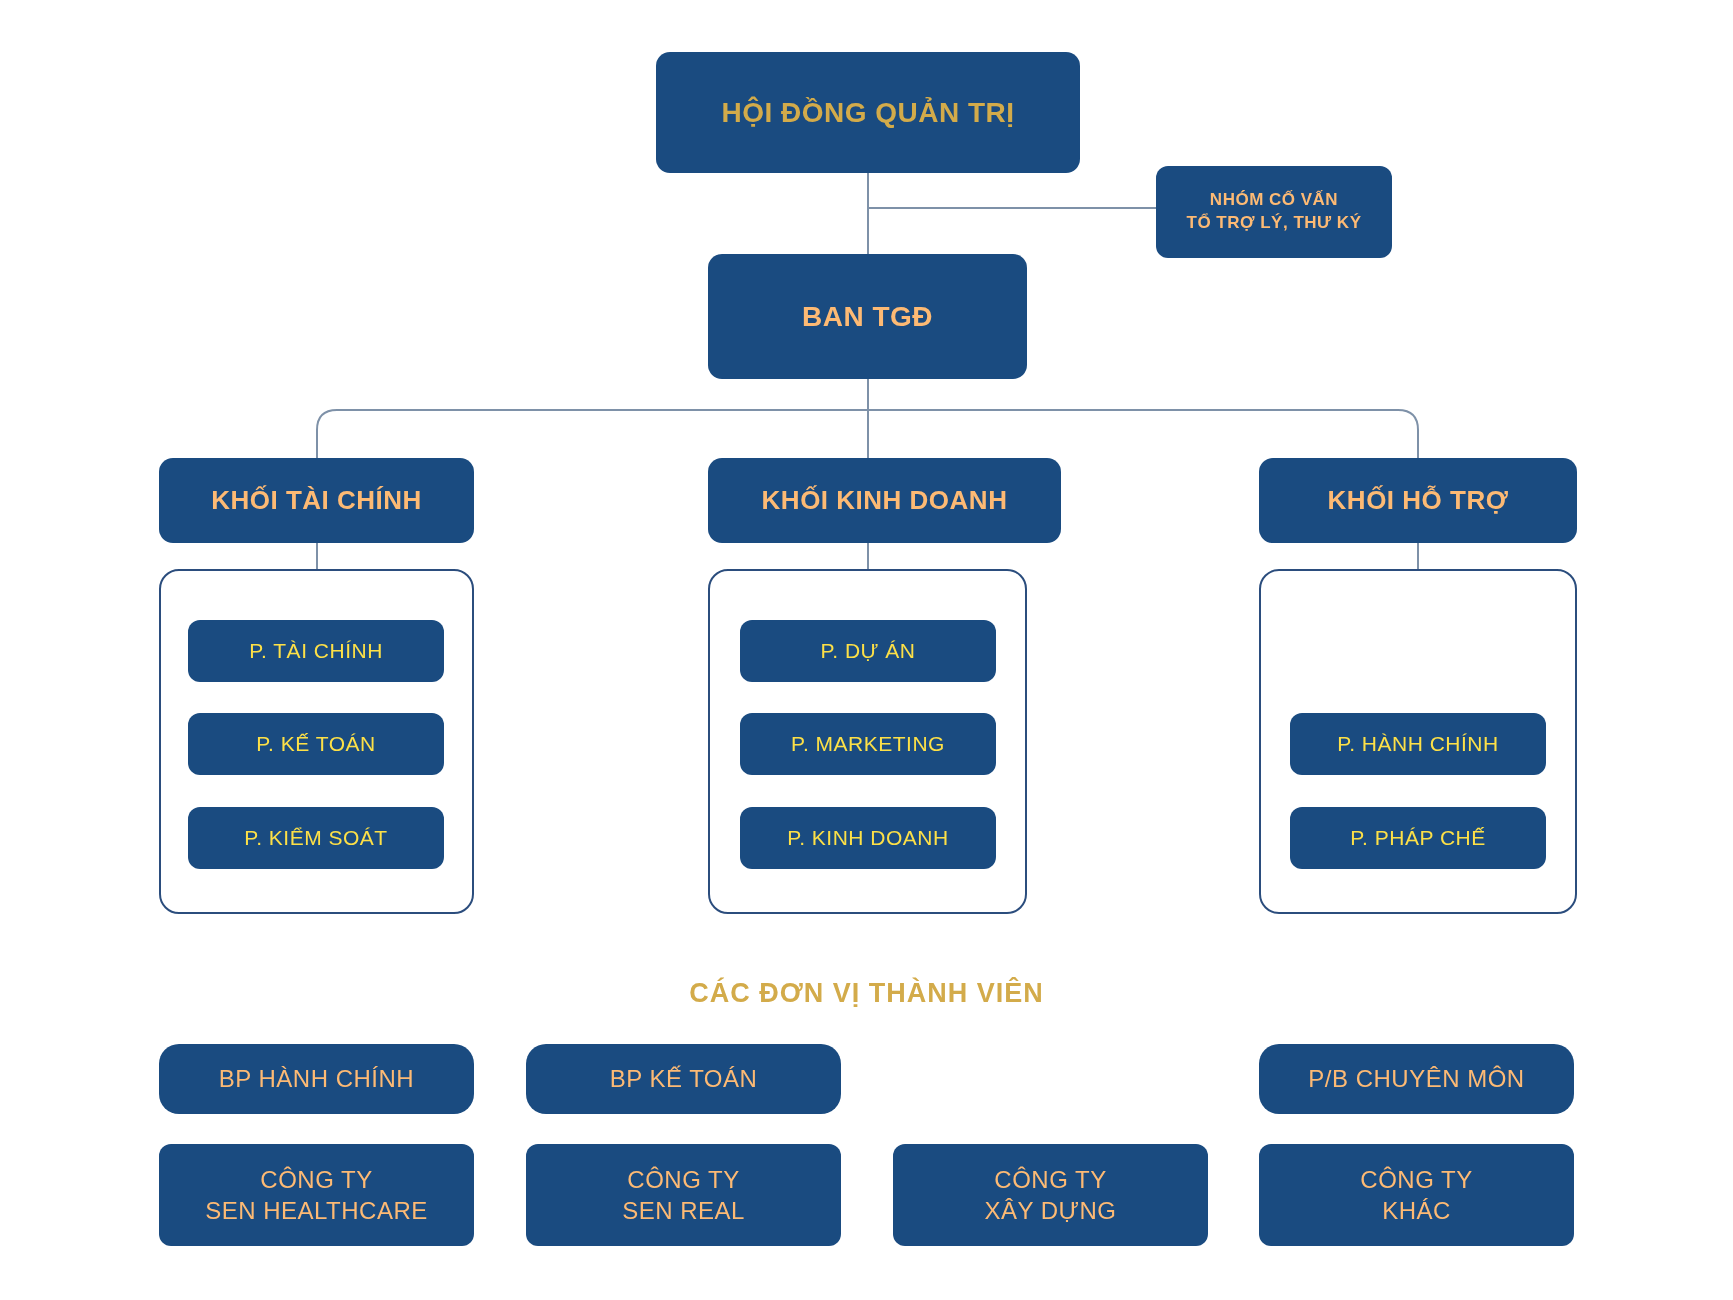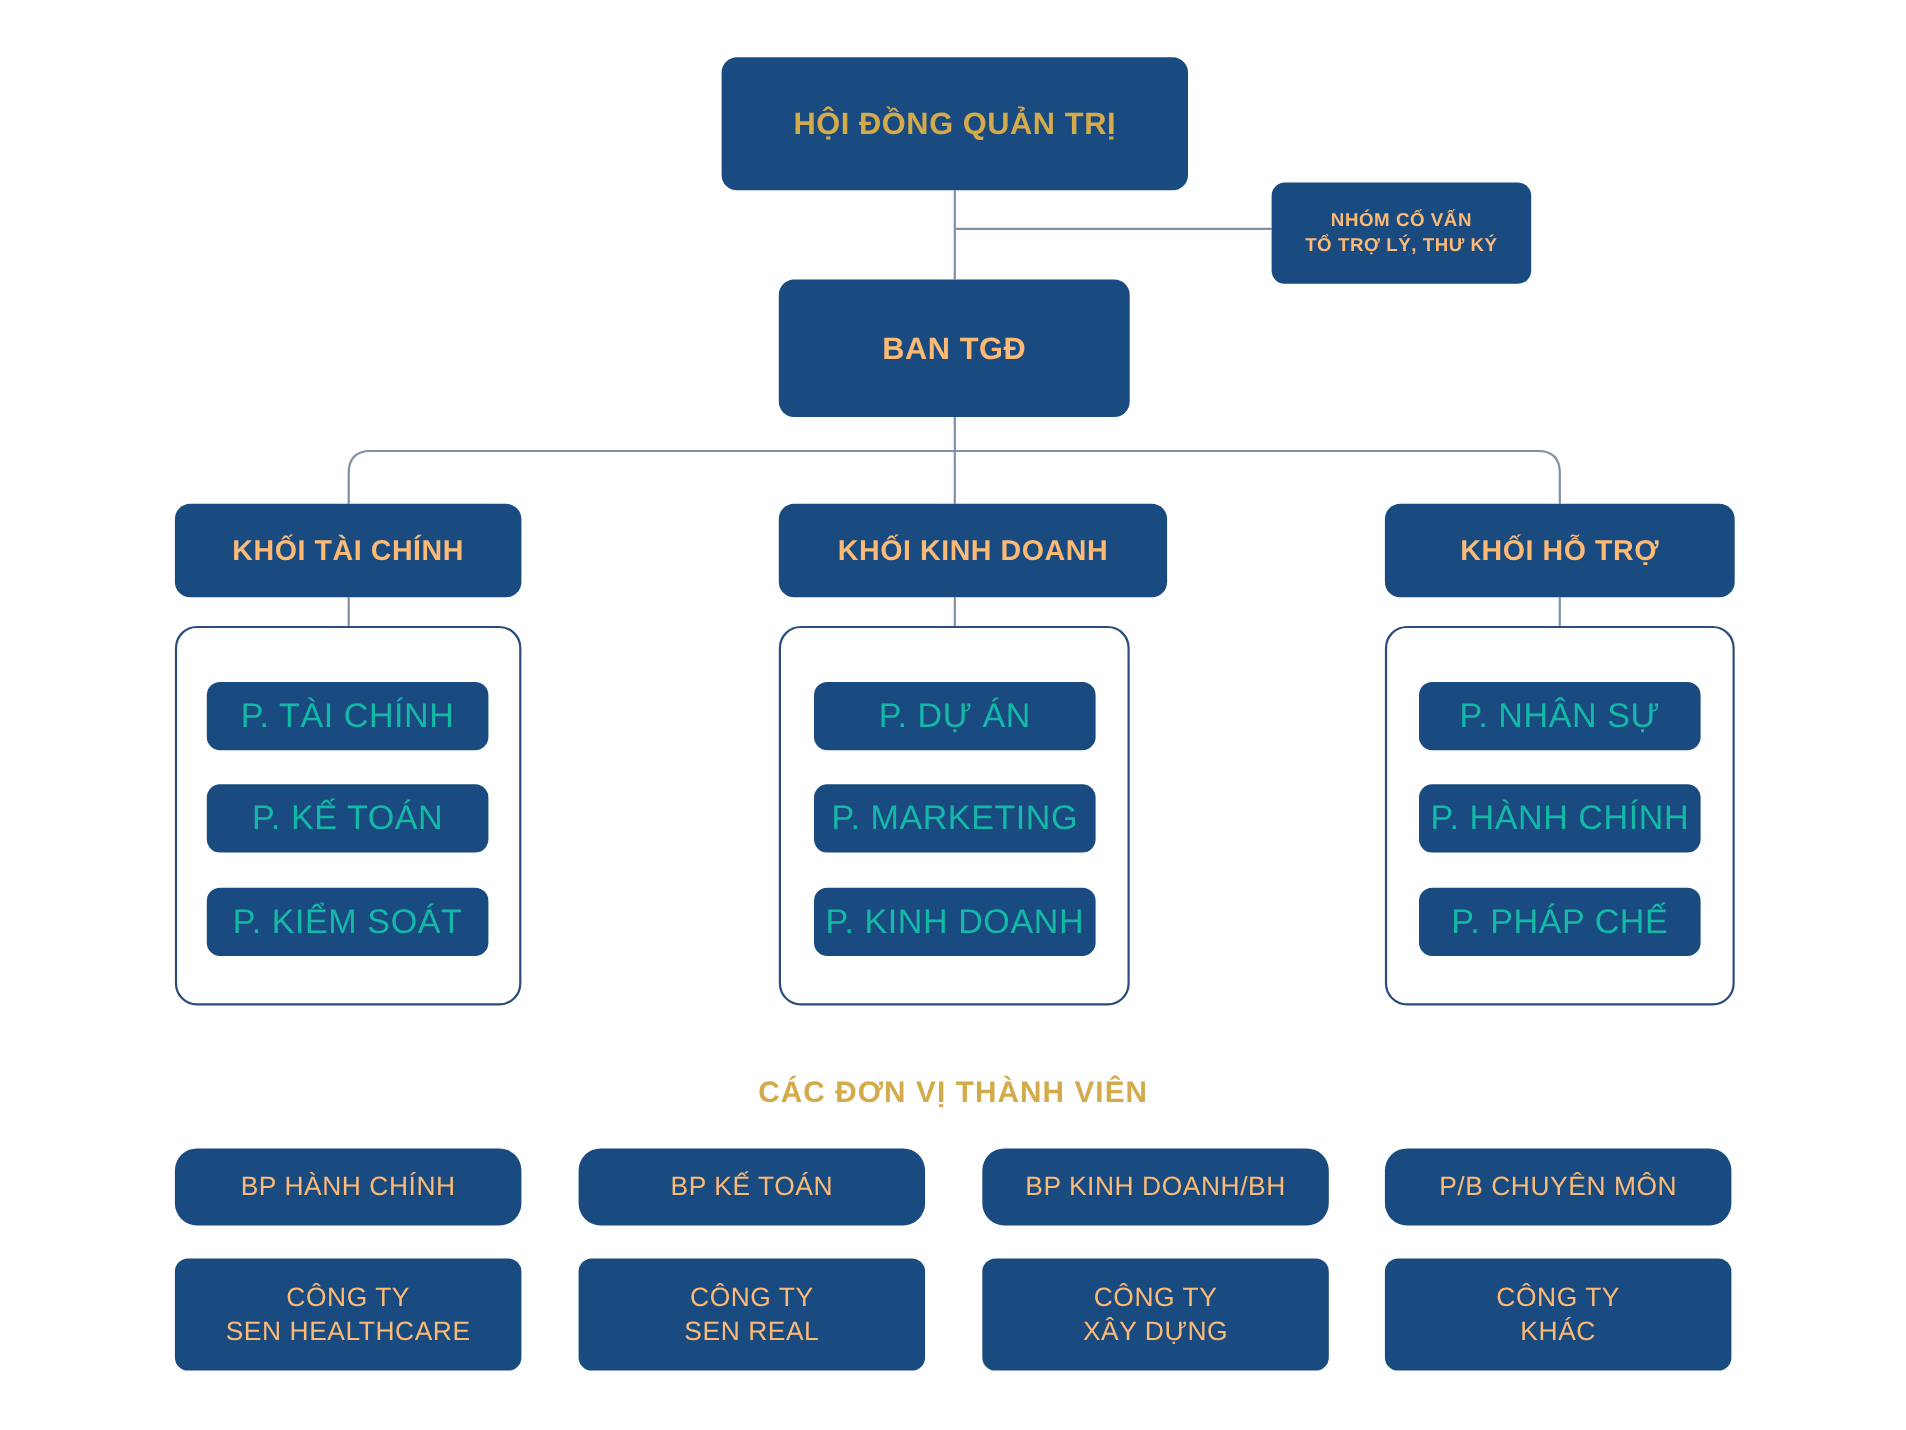--- a/index.html
+++ b/index.html
@@ -65,23 +65,23 @@
     background: #ffffff;
     box-sizing: border-box;
     z-index: 1;
   }
   .group-outline--finance  { left: 159px;  width: 315px; }
   .group-outline--business { left: 708px;  width: 319px; }
   .group-outline--support  { left: 1259px; width: 318px; }
 
   .dept {
     width: 256px; height: 62px;
-    font-size: 31px; font-weight: 500;
+    font-size: 21px; font-weight: 500;
     border-radius: 12px;
-    color: #14b8a6;
+    color: #fde047;
   }
   .dept--r1 { top: 620px; }
   .dept--r2 { top: 713px; }
   .dept--r3 { top: 807px; }
   .dept--c1 { left: 188px; }
   .dept--c2 { left: 740px; }
   .dept--c3 { left: 1290px; }
 
   .members-title {
     position: absolute;
@@ -172,41 +172,35 @@
   <div class="node dept dept--c2 dept--r1">
     <span>P. DỰ ÁN</span>
   </div>
   <div class="node dept dept--c2 dept--r2">
     <span>P. MARKETING</span>
   </div>
   <div class="node dept dept--c2 dept--r3">
     <span>P. KINH DOANH</span>
   </div>
 
-  <div class="node dept dept--c3 dept--r1">
-    <span>P. NHÂN SỰ</span>
-  </div>
   <div class="node dept dept--c3 dept--r2">
     <span>P. HÀNH CHÍNH</span>
   </div>
   <div class="node dept dept--c3 dept--r3">
     <span>P. PHÁP CHẾ</span>
   </div>
 
   <div class="members-title">CÁC ĐƠN VỊ THÀNH VIÊN</div>
 
   <div class="node unit col-1">
     <span>BP HÀNH CHÍNH</span>
   </div>
   <div class="node unit col-2">
     <span>BP KẾ TOÁN</span>
   </div>
-  <div class="node unit col-3">
-    <span>BP KINH DOANH/BH</span>
-  </div>
   <div class="node unit col-4">
     <span>P/B CHUYÊN MÔN</span>
   </div>
 
   <div class="node company col-1">
     <span>CÔNG TY</span>
     <span class="line2">SEN HEALTHCARE</span>
   </div>
   <div class="node company col-2">
     <span>CÔNG TY</span>

